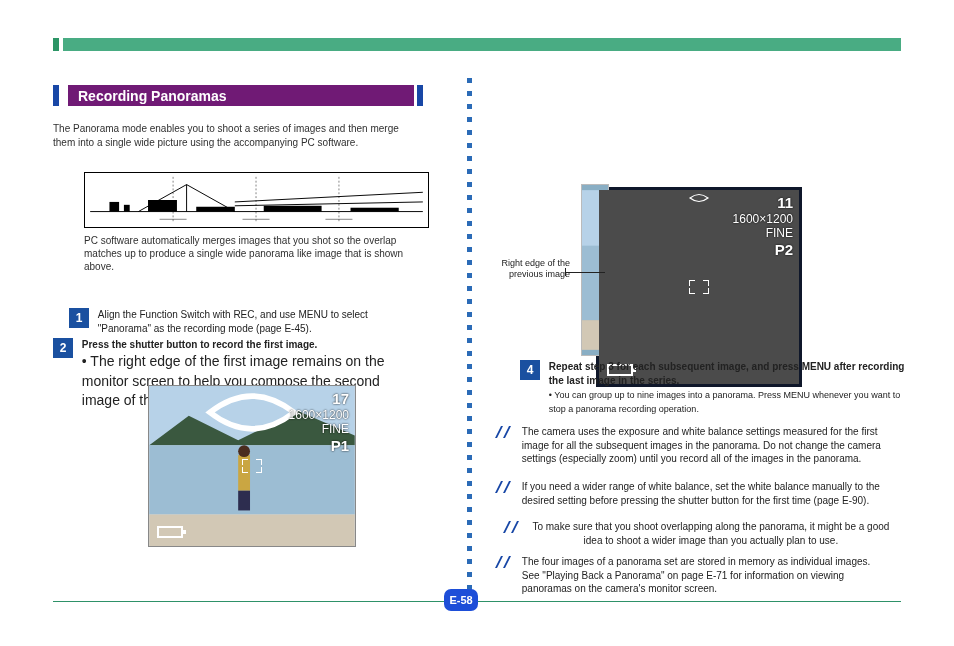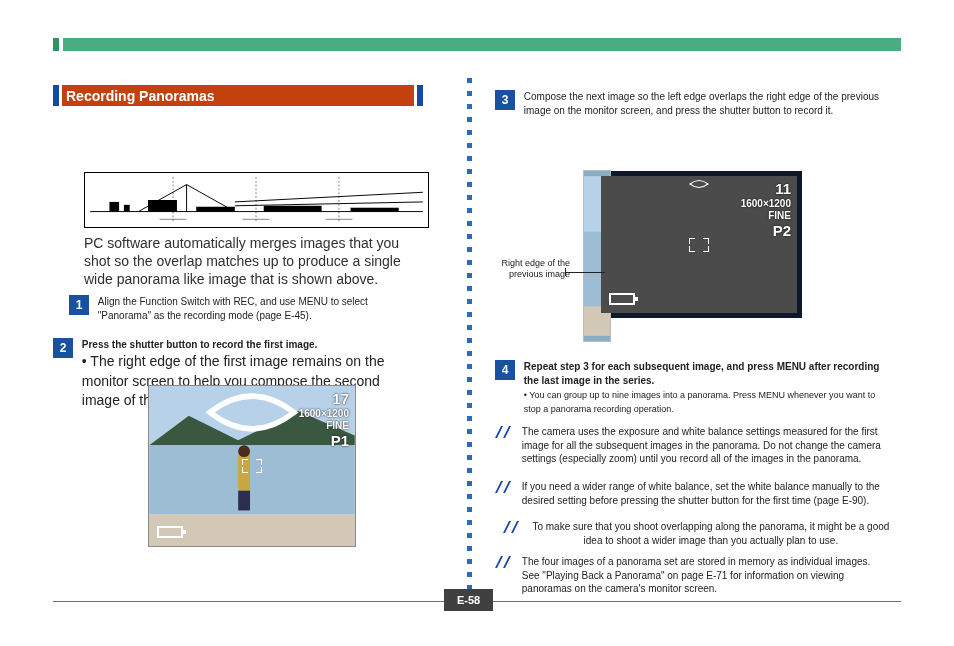--- a/index.html
+++ b/index.html
@@ -28,22 +28,22 @@
 
   
   .section-bar {
     position: absolute;
     left: 53px; top: 85px;
     width: 370px; height: 21px;
     display: flex;
     align-items: center;
   }
   .section-bar .stripe1 { width: 6px; height: 100%; background: #1847a6; margin-right: 3px; }
-  .section-bar .blue { flex: 1; height: 100%; background: #c2410c; color: #fff;
-      display: flex; align-items: center; padding-left: 4px; font-weight: bold; font-size: 14px; }
+  .section-bar .blue { flex: 1; height: 100%; background: #701a75; color: #fff;
+      display: flex; align-items: center; padding-left: 10px; font-weight: bold; font-size: 14px; margin-left: 6px; }
   .section-bar .stripe2 { width: 6px; height: 100%; background: #1847a6; margin-left: 3px; }
 
   .intro {
     position: absolute;
     left: 53px; top: 122px;
     width: 370px; font-size: 10px; line-height: 1.4;
     color: #303030;
   }
 
   
@@ -52,21 +52,21 @@
     left: 84px; top: 172px;
     width: 345px; height: 56px;
     border: 1px solid #000;
     background: #fff;
     overflow: hidden;
   }
   .pano-ill svg { width: 100%; height: 100%; display: block; }
   .pano-caption {
     position: absolute;
     left: 84px; top: 234px;
-    width: 345px; font-size: 14px; line-height: 1.3; color: #303030;
+    width: 345px; font-size: 10px; line-height: 1.3; color: #303030;
   }
 
   
   .step { position: absolute; width: 370px; }
   .step-num {
     display: inline-block; width: 20px; height: 20px;
     background: #1a50a0; color: #fff; font-weight: bold; font-size: 12px;
     text-align: center; line-height: 20px; vertical-align: top; margin-right: 6px;
   }
   .step-txt { display: inline-block; width: 320px; font-size: 10px; line-height: 1.4; vertical-align: top; }
@@ -80,21 +80,21 @@
     border: 1px solid #888;
   }
   .preview1-wrap svg { width: 100%; height: 100%; display: block; }
 
   .preview-overlay {
     position: absolute; top: 4px; right: 6px; color: #fff;
     font-family: Arial, sans-serif; font-size: 10px; font-weight: bold;
     text-align: right; line-height: 1.2; text-shadow: 0 0 2px #000;
   }
   .preview-overlay .big { font-size: 15px; }
-  .preview-overlay .small { font-size: 10px; font-weight: bold; }
+  .preview-overlay .small { font-size: 12px; font-weight: normal; }
   .preview-overlay .p { font-size: 15px; font-weight: bold; }
   .pano-icon {
     position: absolute; top: 3px; left: 50%; transform: translateX(-50%);
   }
   .battery {
     position: absolute; left: 8px; bottom: 8px; width: 26px; height: 12px;
     border: 2px solid #fff; background: transparent;
   }
   .battery::after {
     content: ""; position: absolute; right: -5px; top: 2px; width: 3px; height: 4px; background: #fff;
@@ -103,24 +103,24 @@
     position: absolute; left: 50%; top: 50%; transform: translate(-50%,-50%);
     width: 20px; height: 14px;
   }
   .focusmark span { position: absolute; width: 6px; height: 6px; border: 1px solid #fff; }
   .focusmark .tl { left: 0; top: 0; border-right: none; border-bottom: none; }
   .focusmark .tr { right: 0; top: 0; border-left: none; border-bottom: none; }
   .focusmark .bl { left: 0; bottom: 0; border-right: none; border-top: none; }
   .focusmark .br { right: 0; bottom: 0; border-left: none; border-top: none; }
 
   .preview2-wrap {
-    position: absolute; left: 596px; top: 171px;
-    width: 206px; height: 147px;
+    position: absolute; left: 596px; top: 187px;
+    width: 206px; height: 200px;
     background: #4a4a4a;
-    border: 5px solid #0f172a;
+    border: 3px solid #0f172a;
   }
   .strip-prev {
     position: absolute; left: -18px; top: -6px; width: 28px; height: 172px;
     background: #89aec4;
     border: 1px solid #bbb;
     overflow: hidden;
   }
   .strip-prev svg { width: 100%; height: 100%; }
   .preview2-wrap .inner { position: absolute; inset: 0; background: #4b4b4b; }
 
@@ -143,23 +143,23 @@
   .divider .dot {
     width: 5px; height: 5px; background: #2b6bb7; margin: 0 0 8px -2px;
   }
 
   
   .foot-rule {
     position: absolute; left: 53px; top: 601px; width: 848px; height: 0;
     border-top: 1px solid #2e9168;
   }
   .foot-pagebox {
-    position: absolute; left: 444px; top: 589px; width: 49px; height: 22px;
-    background: #404040; color: #fff; font-size: 11px; font-weight: bold;
-    display: flex; align-items: center; justify-content: center;
+    position: absolute; left: 444px; top: 589px; width: 34px; height: 22px;
+    background: #1d4ed8; color: #fff; font-size: 11px; font-weight: bold;
+    display: flex; align-items: center; justify-content: center; border-radius: 7px;
   }
 
   
   .pano-glyph { width: 22px; height: 10px; }
 </style>
 </head>
 <body>
 
 <div class="page">
 
@@ -167,20 +167,21 @@
     <div class="seg1"></div>
     <div class="seg2"></div>
   </div>
 
   <div class="section-bar">
     <div class="stripe1"></div>
     <div class="blue">Recording Panoramas</div>
     <div class="stripe2"></div>
   </div>
 
+  <div class="intro">The Panorama mode enables you to shoot a series of images and then merge them into a single wide picture using the accompanying PC software.</div>
 
   <div class="pano-ill">
     <svg viewBox="0 0 345 56">
 
       <line x1="0" y1="40" x2="345" y2="40" stroke="#000" stroke-width="1"></line>
 
       <rect x="20" y="30" width="10" height="10" fill="#000"></rect>
       <rect x="35" y="33" width="6" height="7" fill="#000"></rect>
       <rect x="60" y="28" width="30" height="12" fill="#000"></rect>
       <rect x="110" y="35" width="40" height="5" fill="#000"></rect>
@@ -197,21 +198,21 @@
       <line x1="172" y1="4" x2="172" y2="52" stroke="#000" stroke-width="0.5" stroke-dasharray="2 2"></line>
       <line x1="258" y1="4" x2="258" y2="52" stroke="#000" stroke-width="0.5" stroke-dasharray="2 2"></line>
 
       <line x1="72" y1="48" x2="100" y2="48" stroke="#000" stroke-width="0.5"></line>
       <line x1="158" y1="48" x2="186" y2="48" stroke="#000" stroke-width="0.5"></line>
       <line x1="244" y1="48" x2="272" y2="48" stroke="#000" stroke-width="0.5"></line>
     </svg>
   </div>
   <div class="pano-caption">PC software automatically merges images that you shot so the overlap matches up to produce a single wide panorama like image that is shown above.</div>
 
-  <div class="step" style="left:53px; top:295px;padding-left:16px;">
+  <div class="step" style="left:53px; top:308px;padding-left:16px;">
     <span class="step-num">1</span>
     <span class="step-txt">Align the Function Switch with REC, and use MENU to select "Panorama" as the recording mode (page E-45).</span>
   </div>
 
   <div class="step" style="left:53px; top:338px;">
     <span class="step-num">2</span>
     <span class="step-txt">
       <b>Press the shutter button to record the first image.</b><br>
       <span style="font-size:14px;">• <span>The right edge of the first image remains on the monitor screen to help you compose the second image of the panorama.</span></span>
     </span>
@@ -288,24 +289,20 @@
       <div class="dot"></div>
       <div class="dot"></div>
       <div class="dot"></div>
     <div class="dot"></div>
       <div class="dot"></div>
       <div class="dot"></div>
       <div class="dot"></div>
       <div class="dot"></div>
   </div>
 
-  <div class="step" style="left:495px; top:90px; width:405px;">
-    <span class="step-num">3</span>
-    <span class="step-txt" style="width:360px;">Compose the next image so the left edge overlaps the right edge of the previous image on the monitor screen, and press the shutter button to record it.</span>
-  </div>
 
   <div class="preview2-wrap">
     <div class="strip-prev">
       <svg viewBox="0 0 28 172">
         <rect x="0" y="0" width="28" height="60" fill="#b7d2e8"></rect>
         <rect x="0" y="60" width="28" height="80" fill="#9cbdd3"></rect>
         <rect x="0" y="140" width="28" height="32" fill="#d2c8b5"></rect>
       </svg>
     </div>
     <div class="inner"></div>
@@ -324,21 +321,21 @@
       <span class="tl"></span>
         <span class="tr"></span>
         <span class="bl"></span>
         <span class="br"></span>
     </div>
     <div class="battery"></div>
   </div>
   <div class="leader"></div>
   <div class="leader-label">Right edge of the previous image</div>
 
-  <div class="step" style="left:495px; top:360px; width:405px;">
+  <div class="step" style="left:520px; top:360px; width:405px;">
     <span class="step-num">4</span>
     <span class="step-txt" style="width:360px;">
       <b>Repeat step 3 for each subsequent image, and press MENU after recording the last image in the series.</b><br>
       <span style="font-size:9px;">• <span>You can group up to nine images into a panorama. Press MENU whenever you want to stop a panorama recording operation.</span></span>
     </span>
   </div>
 
   <div class="note-block" style="left:495px; top:425px; width:405px;">
     <span class="note-icon">
       <svg width="18" height="14" viewBox="0 0 18 14">

